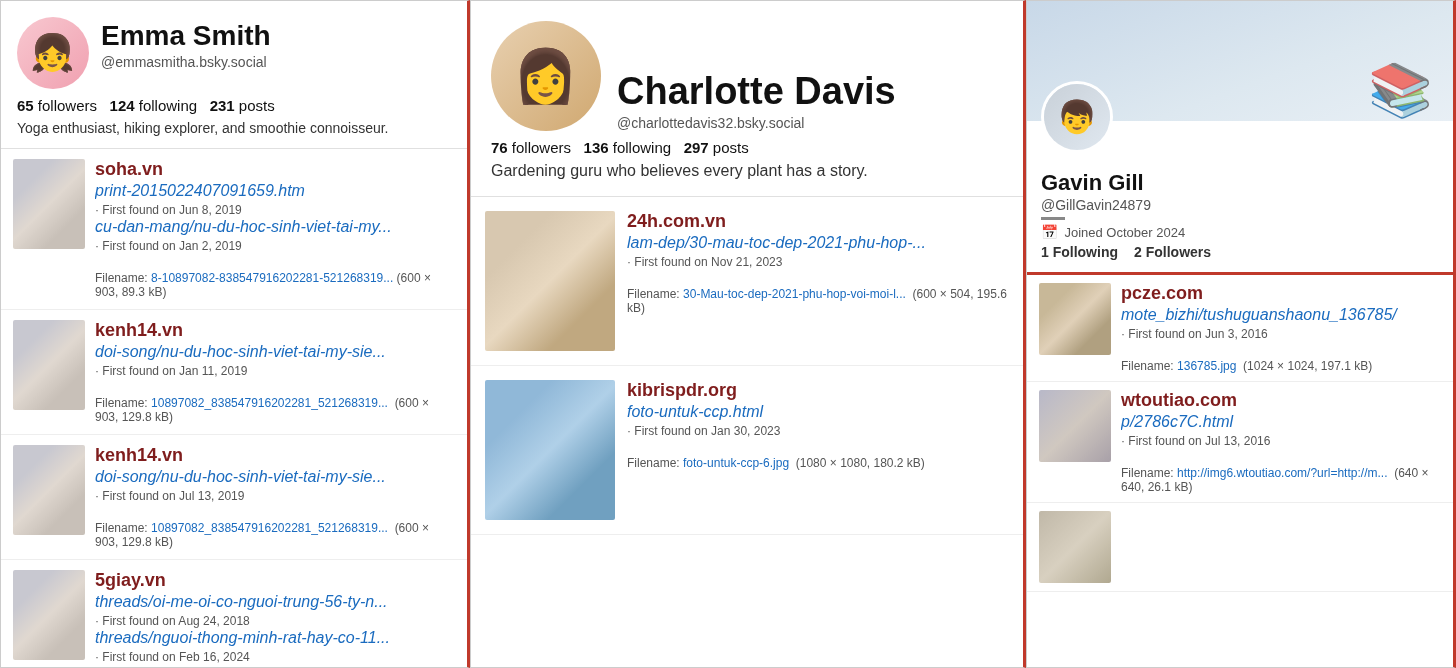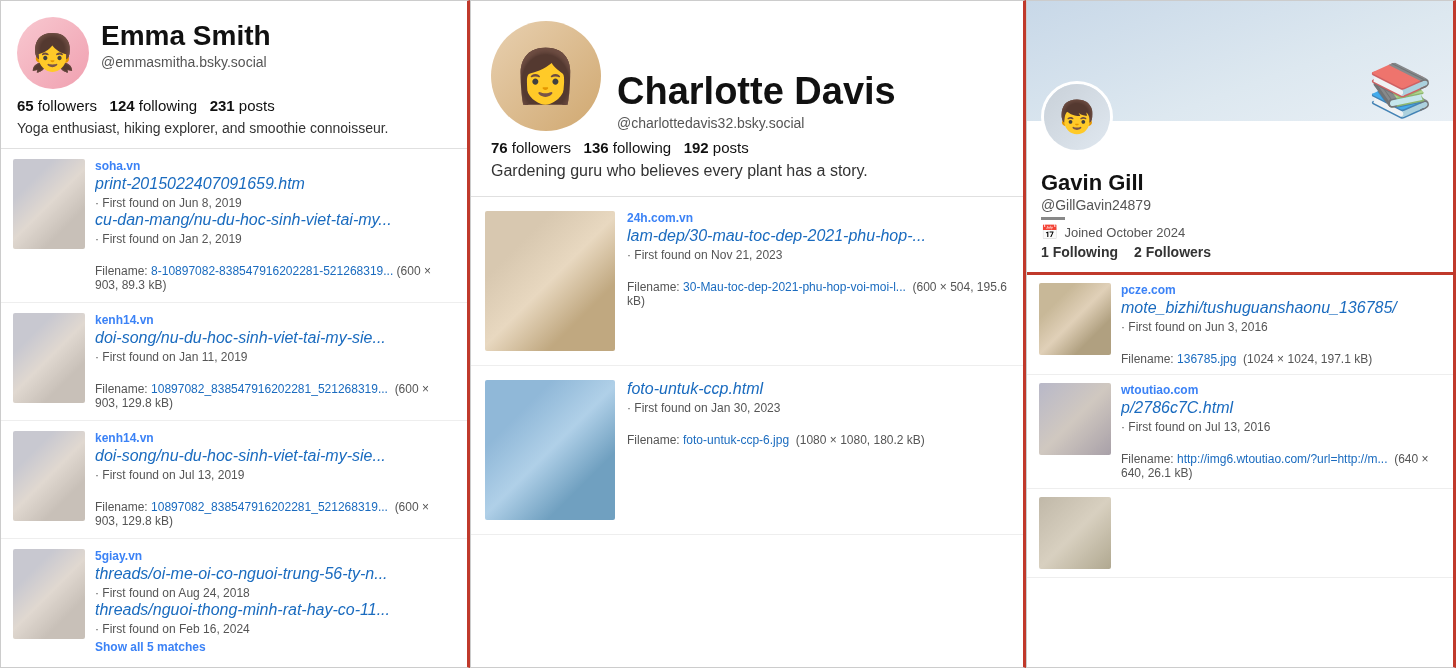--- a/index.html
+++ b/index.html
@@ -102,23 +102,23 @@
       flex-shrink: 0;
       background: #ddd;
       overflow: hidden;
       border-radius: 2px;
     }
     .result-info {
       flex: 1;
       min-width: 0;
     }
     .result-domain {
-      font-size: 12px;
+      font-size: 18px;
       font-weight: 600;
-      color: #3b82f6;
+      color: #7f1d1d;
       margin-bottom: 2px;
     }
     .result-link {
       font-size: 16px;
       color: #1a6bbf;
       text-decoration: none;
       display: block;
       white-space: nowrap;
       overflow: hidden;
       text-overflow: ellipsis;
@@ -379,21 +379,21 @@
         <div style="width:100%;height:100%;display:flex;align-items:center;justify-content:center;font-size:52px;">👩</div>
       </div>
       <div>
         <div class="profile-name profile-name-large">Charlotte Davis</div>
         <div class="profile-handle">@charlottedavis32.bsky.social</div>
       </div>
     </div>
     <div class="profile-stats">
       <span>76</span> followers &nbsp;
       <span>136</span> following &nbsp;
-      <span>192</span> posts
+      <span>297</span> posts
     </div>
     <div class="profile-bio" style="font-size:16px;">Gardening guru who believes every plant has a story.</div>
   </div>
 
   <div class="results-list">
 
     <div class="center-result">
       <div class="center-thumb">
         <div class="img-placeholder-warm" style="width:100%;height:100%;"></div>
       </div>
@@ -406,20 +406,21 @@
           &nbsp;<span>(600 × 504, 195.6 kB)</span>
         </div>
       </div>
     </div>
 
     <div class="center-result">
       <div class="center-thumb">
         <div class="img-placeholder-sky" style="width:100%;height:100%;"></div>
       </div>
       <div class="result-info">
+        <div class="result-domain">kibrispdr.org</div>
         <a class="result-link" href="#">foto-untuk-ccp.html</a>
         <span class="result-found"> · First found on Jan 30, 2023</span>
         <div class="result-filename">
           Filename: <a href="#">foto-untuk-ccp-6.jpg</a>
           &nbsp;<span>(1080 × 1080, 180.2 kB)</span>
         </div>
       </div>
     </div>
   </div>
 </div>

